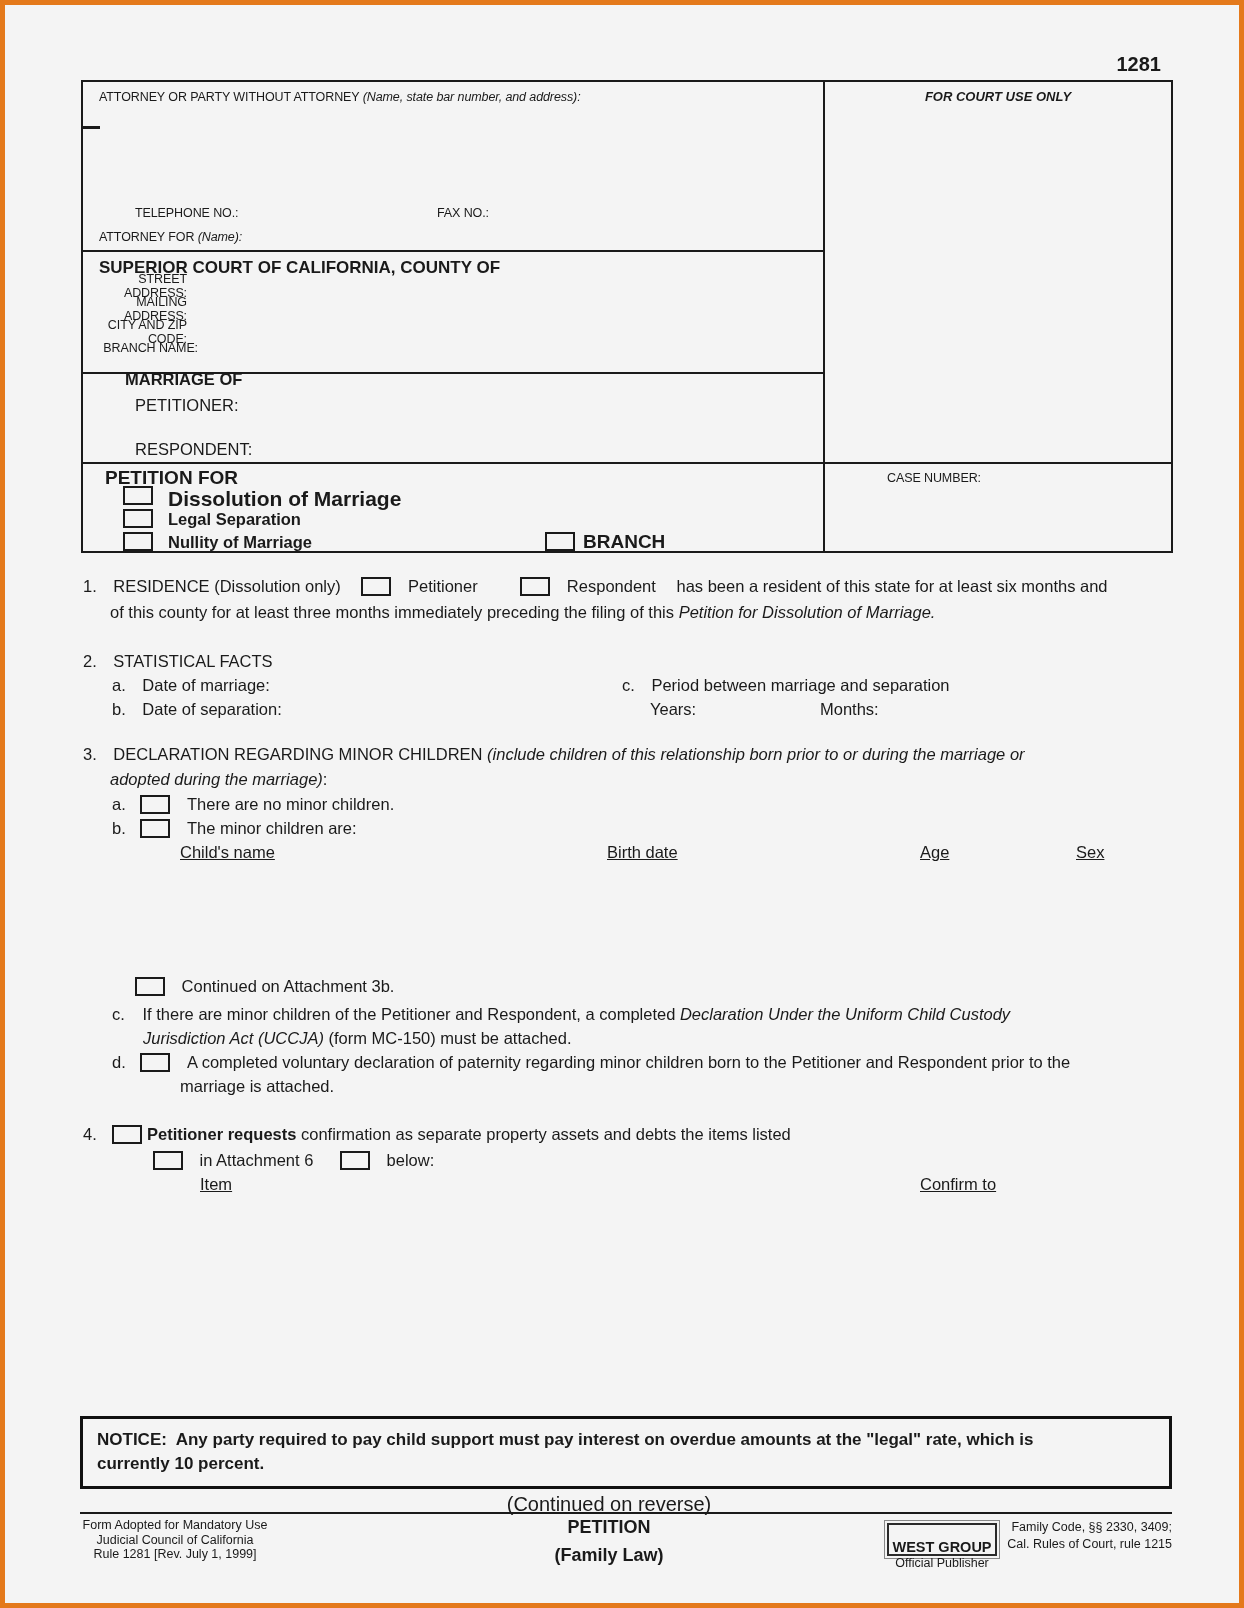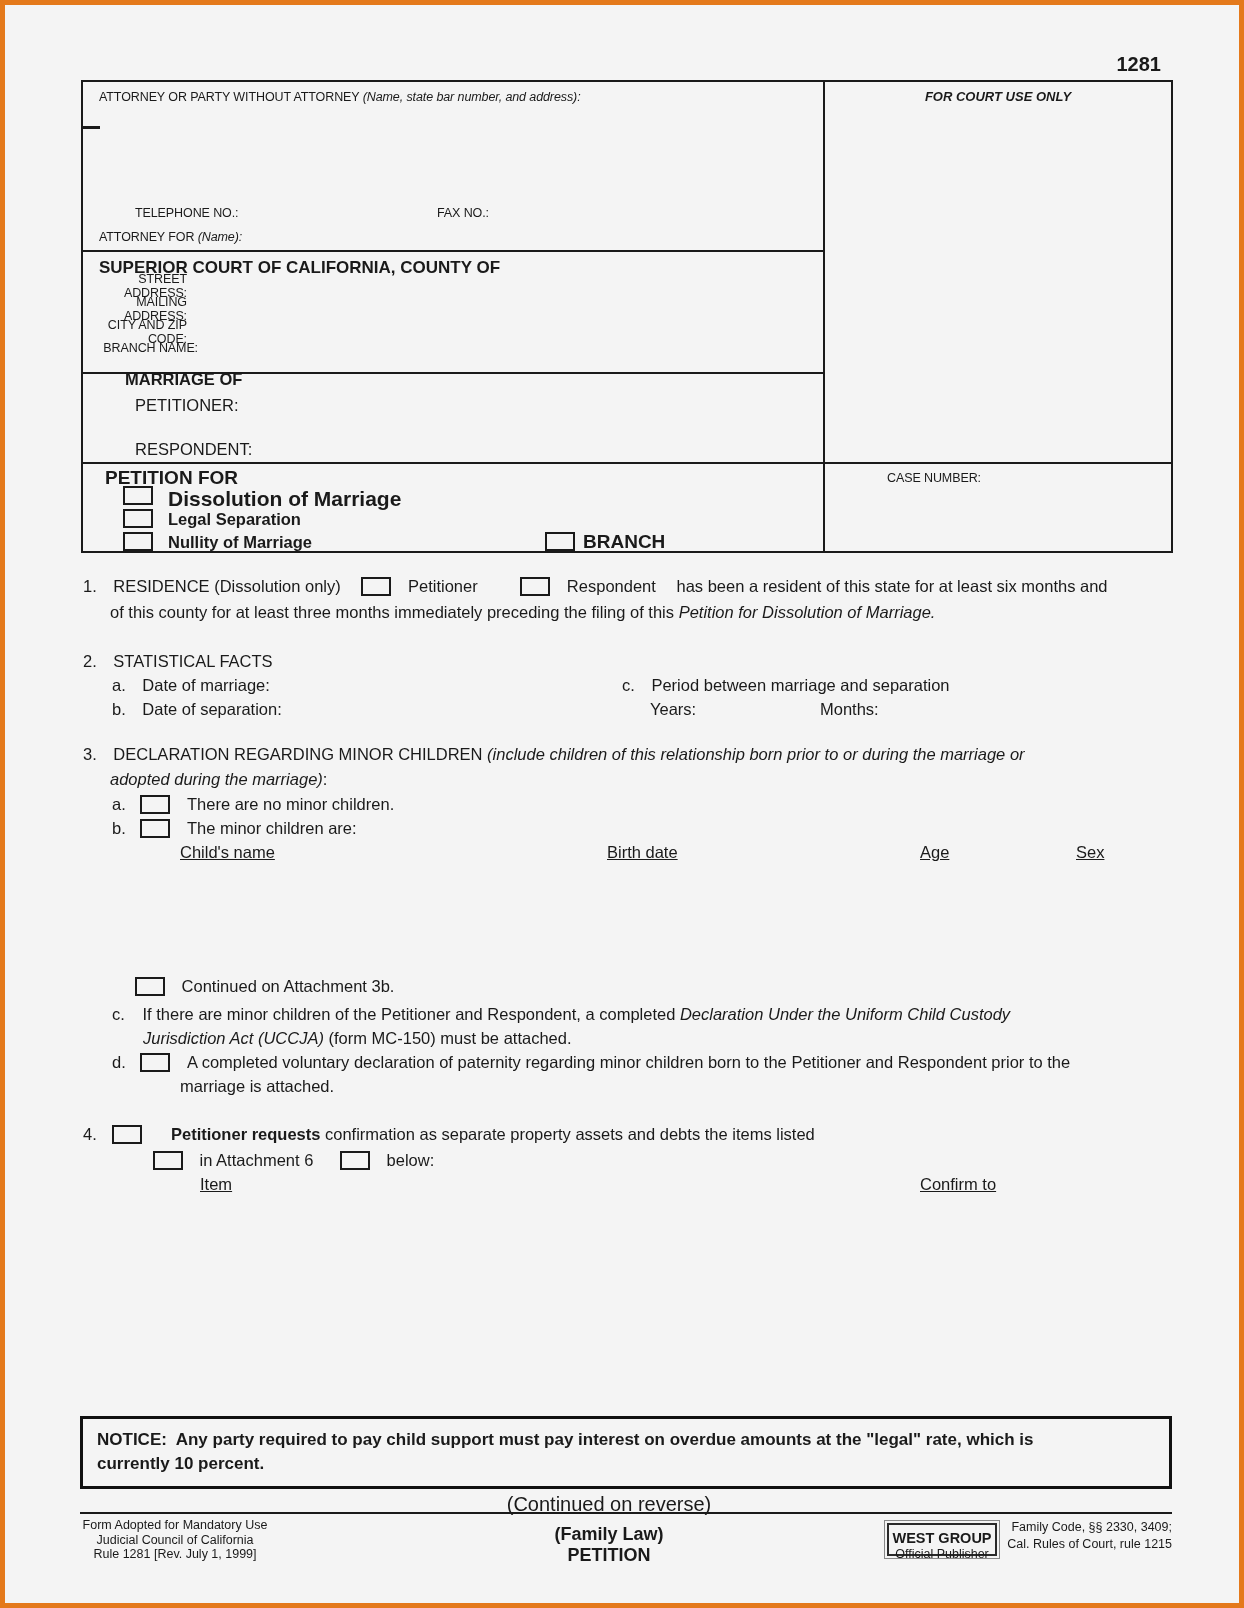--- a/index.html
+++ b/index.html
@@ -21,21 +21,21 @@
   .vdiv{left:740px;top:0;width:2px;height:100%;}
   .hdiv{left:0;width:742px;height:2px;}
   .addr-label{left:0;width:104px;text-align:right;}
   
   #notice-box{left:75px;top:1411px;width:1092px;height:73px;border:3px solid #111;
               box-sizing:border-box;padding:9px 14px;font-size:17px;font-weight:bold;line-height:24px;}
   
   #publisher-box{left:879px;top:1515px;width:116px;height:39px;border:1px solid #888;
                  box-sizing:border-box;padding:2px;background:#f4f4f4;}
   #publisher-inner{border:2px solid #2a2a2a;width:100%;height:100%;box-sizing:border-box;
-                   text-align:center;line-height:16px;padding-top:5px;}
+                   text-align:center;line-height:16px;padding-top:14px;}
 </style>
 </head>
 <body>
 
 <div id="page">
 
   <div class="abs b" style="top:48px;right:78px;font-size:20px;">1281</div>
 
   <div class="abs" id="header-table">
 
@@ -157,21 +157,21 @@
   <div class="abs body-txt" style="left:107px;top:1048px;">
     <span>d.</span>
     <span class="cb" style="margin-left:10px;"></span>
     <span style="margin-left:12px;">A completed voluntary declaration of paternity regarding minor children born to the Petitioner and Respondent prior to the</span>
   </div>
   <div class="abs body-txt" style="left:175px;top:1072px;">marriage is attached.</div>
 
   <div class="abs body-txt" style="left:78px;top:1120px;">
     <span>4.</span>
     <span class="cb" style="margin-left:11px;"></span>
-    <span class="b" style="margin-left:24px;">Petitioner requests</span><span> confirmation as separate property assets and debts the items listed</span>
+    <span class="b" style="margin-left:0;">Petitioner requests</span><span> confirmation as separate property assets and debts the items listed</span>
   </div>
   <div class="abs body-txt" style="left:148px;top:1146px;">
     <span class="cb"></span>
     <span style="margin-left:12px;">in Attachment 6</span>
     <span class="cb" style="margin-left:22px;"></span>
     <span style="margin-left:12px;">below:</span>
   </div>
   <div class="abs body-txt u" style="left:195px;top:1170px;">Item</div>
   <div class="abs body-txt u" style="left:915px;top:1170px;">Confirm to</div>
   <div class="abs" style="left:195px;top:1194px;width:970px;height:180px;"></div>
@@ -184,22 +184,22 @@
   <div class="abs" style="left:75px;top:1488px;width:1058px;text-align:center;font-size:20px;">(Continued on reverse)</div>
   <div class="abs line" style="left:75px;top:1507px;width:1092px;height:2px;"></div>
 
   <div class="abs" style="left:70px;top:1513px;width:200px;text-align:center;font-size:12.5px;line-height:14.5px;">
     <div>Form Adopted for Mandatory Use</div>
     <div>Judicial Council of California</div>
     <div>Rule 1281 [Rev. July 1, 1999]</div>
   </div>
 
   <div class="abs" style="left:75px;top:1512px;width:1058px;text-align:center;">
+    <div class="b" style="font-size:18px;">PETITION</div>
     <div class="b" style="font-size:18px;margin-top:7px;">(Family Law)</div>
-    <div class="b" style="font-size:18px;">PETITION</div>
   </div>
 
   <div class="abs" id="publisher-box">
     <div id="publisher-inner">
       <div class="b" style="font-size:14.5px;">WEST GROUP</div>
       <div style="font-size:12.5px;">Official Publisher</div>
     </div>
   </div>
 
   <div class="abs" style="left:1000px;top:1514px;width:167px;text-align:right;font-size:12.5px;line-height:17px;">

